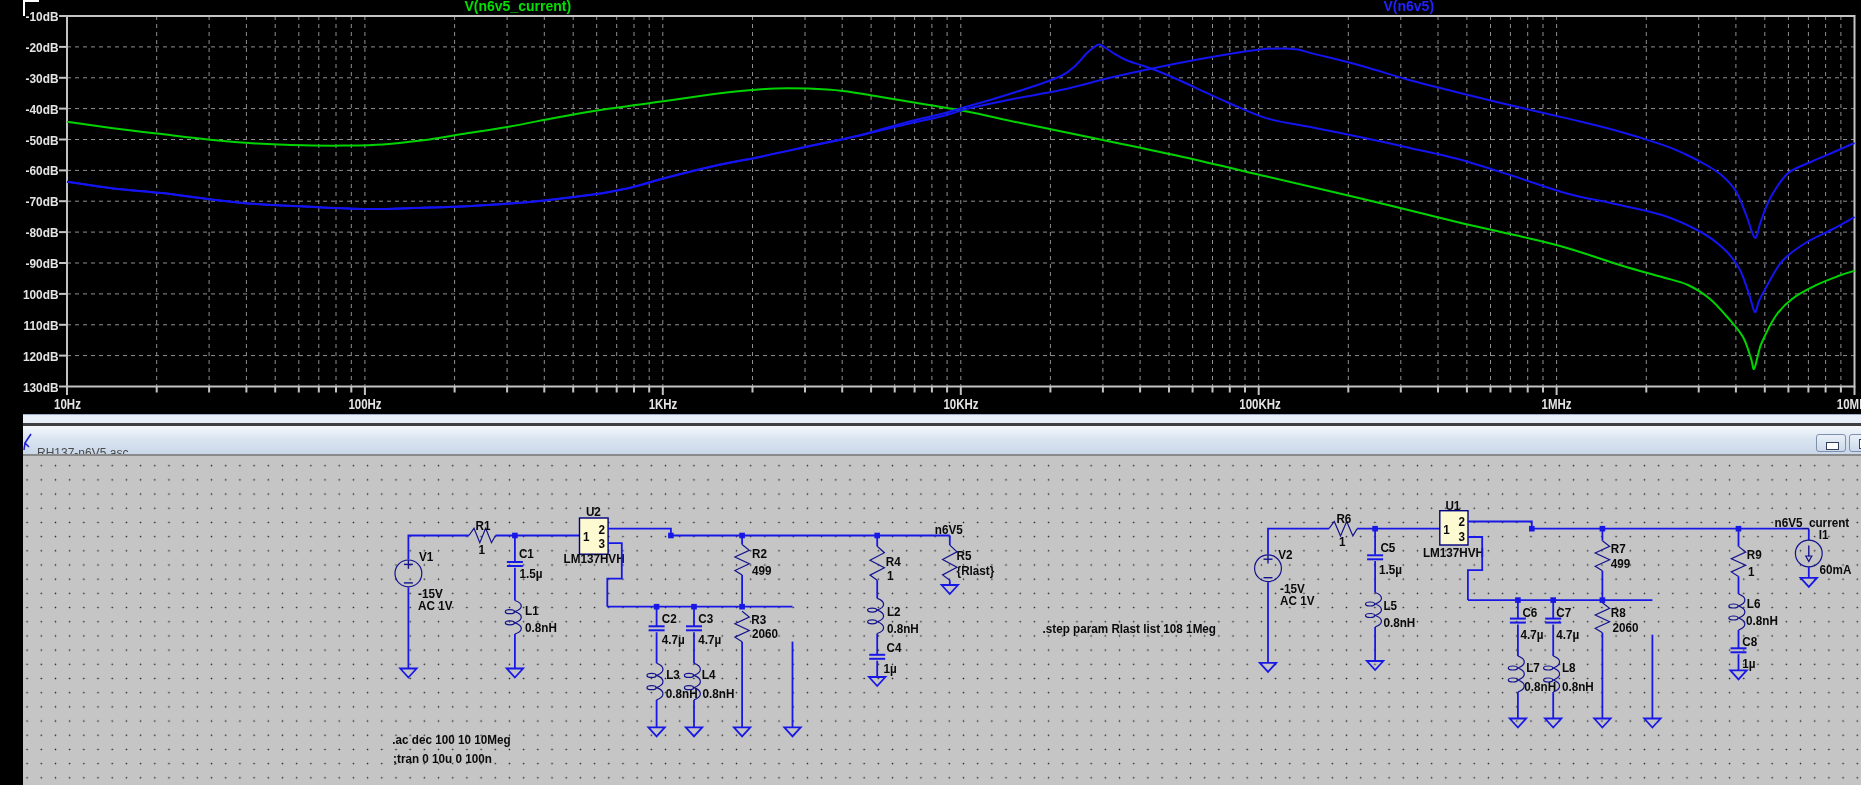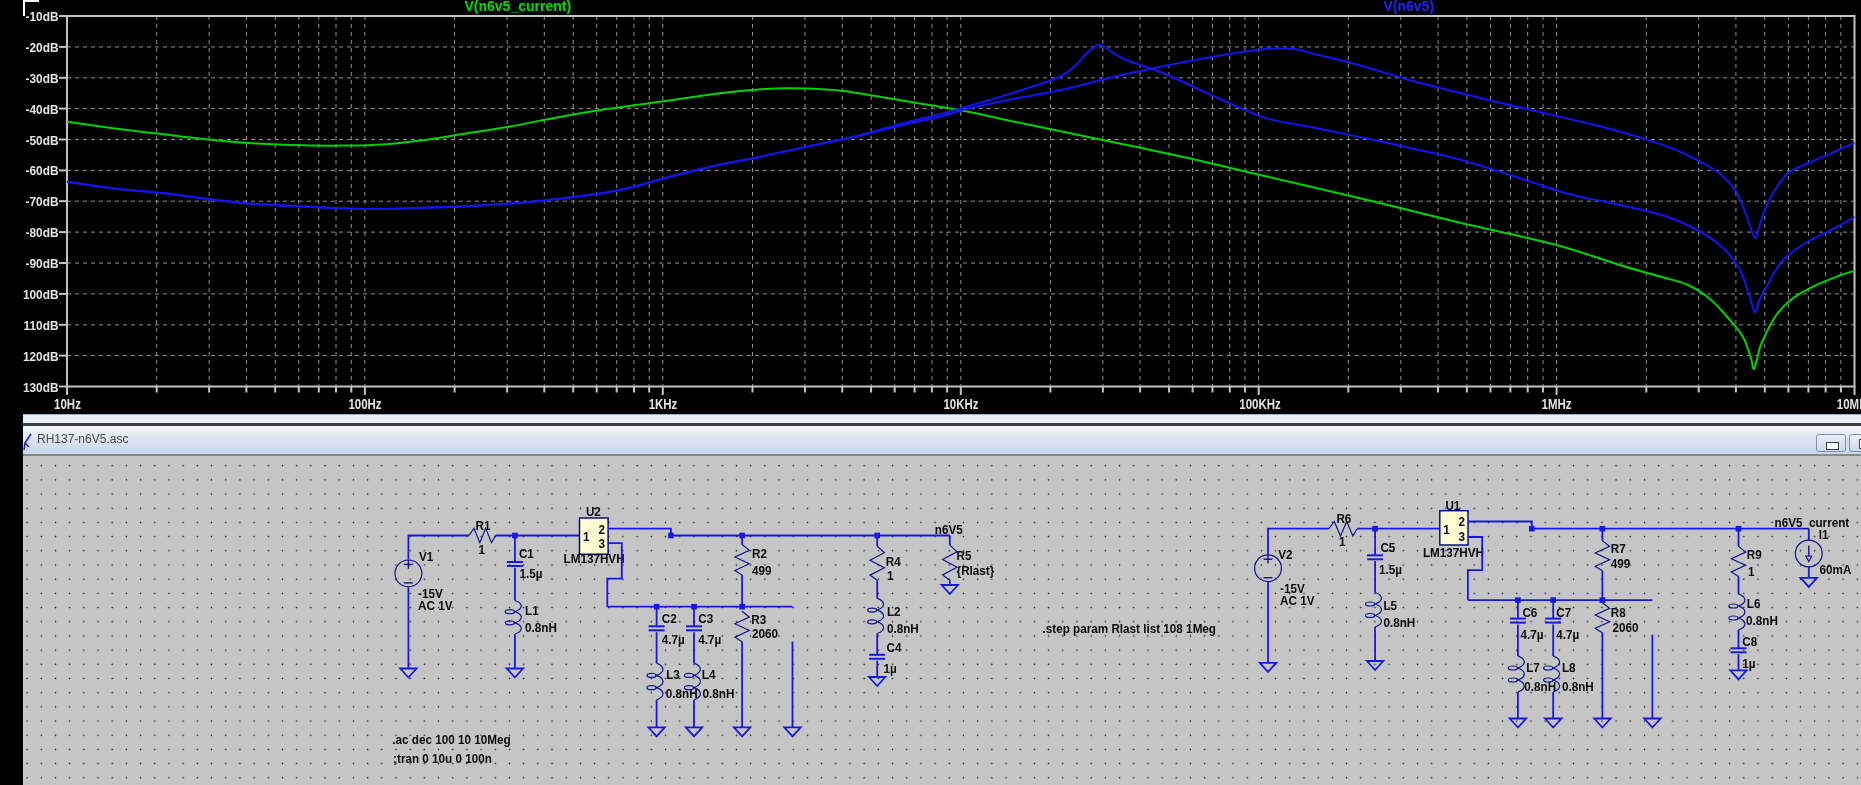--- a/index.html
+++ b/index.html
@@ -1,20 +1,20 @@
 <!DOCTYPE html>
 <html><head><meta charset="utf-8"><style>
 html,body{margin:0;padding:0;background:#000;}
 #page{position:relative;width:1861px;height:785px;overflow:hidden;font-family:"Liberation Sans",sans-serif;margin-left:23px;}
 #plot{position:absolute;left:0;top:0;width:1861px;height:414px;background:#000;}
 .pl{font:bold 13.5px "Liberation Sans",sans-serif;fill:#e4e4e4;}
 #strip{position:absolute;left:0;top:414px;width:1861px;height:9px;background:#e9eff8;border-top:1px solid #9db0c9;}
 #dline{position:absolute;left:0;top:423px;width:1861px;height:3px;background:#3f3f3f;}
 #tbar{position:absolute;left:0;top:426px;width:1861px;height:28px;background:linear-gradient(#f4f8fc,#dbe5f1 45%,#c9d7e9);}
-#tbar .tt{position:absolute;left:14px;top:6px;font:12px "Liberation Sans",sans-serif;color:#4a4a4a;}
+#tbar .tt{position:absolute;left:14px;top:20px;font:12px "Liberation Sans",sans-serif;color:#4a4a4a;}
 #tbarline{position:absolute;left:0;top:454px;width:1861px;height:2px;background:#8a8a8a;}
 #canvas{position:absolute;left:0;top:456px;width:1861px;height:329px;background-color:#c5c5c5;
 background-image:radial-gradient(circle,#1e1e1e 0.8px,rgba(0,0,0,0) 1px);
 background-size:14.2px 14.2px;background-position:11.2px 2.6px;}
 .btn{position:absolute;top:434px;width:30px;height:18px;background:linear-gradient(#e9f0f8,#ccd9ea);border:1.4px solid #7e90ae;border-radius:3px;box-sizing:border-box;}
 .st{font:bold 13px "Liberation Sans",sans-serif;fill:#0a0a0c;}
 </style></head><body>
 <div id="page">
 <div id="plot"><svg width="1861" height="414">
 <line x1="44.0" y1="46.9" x2="1831.5" y2="46.9" stroke="#909090" stroke-width="1" stroke-dasharray="4 4"></line>

